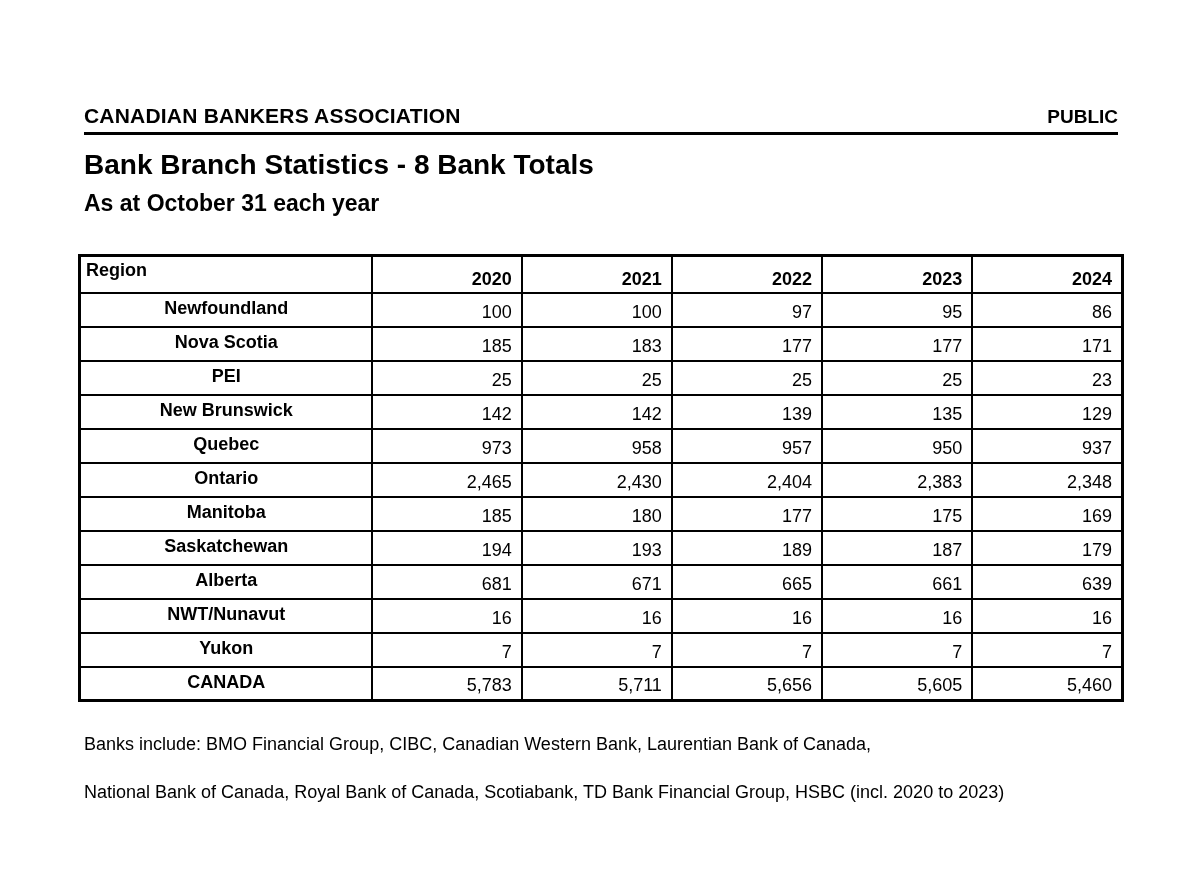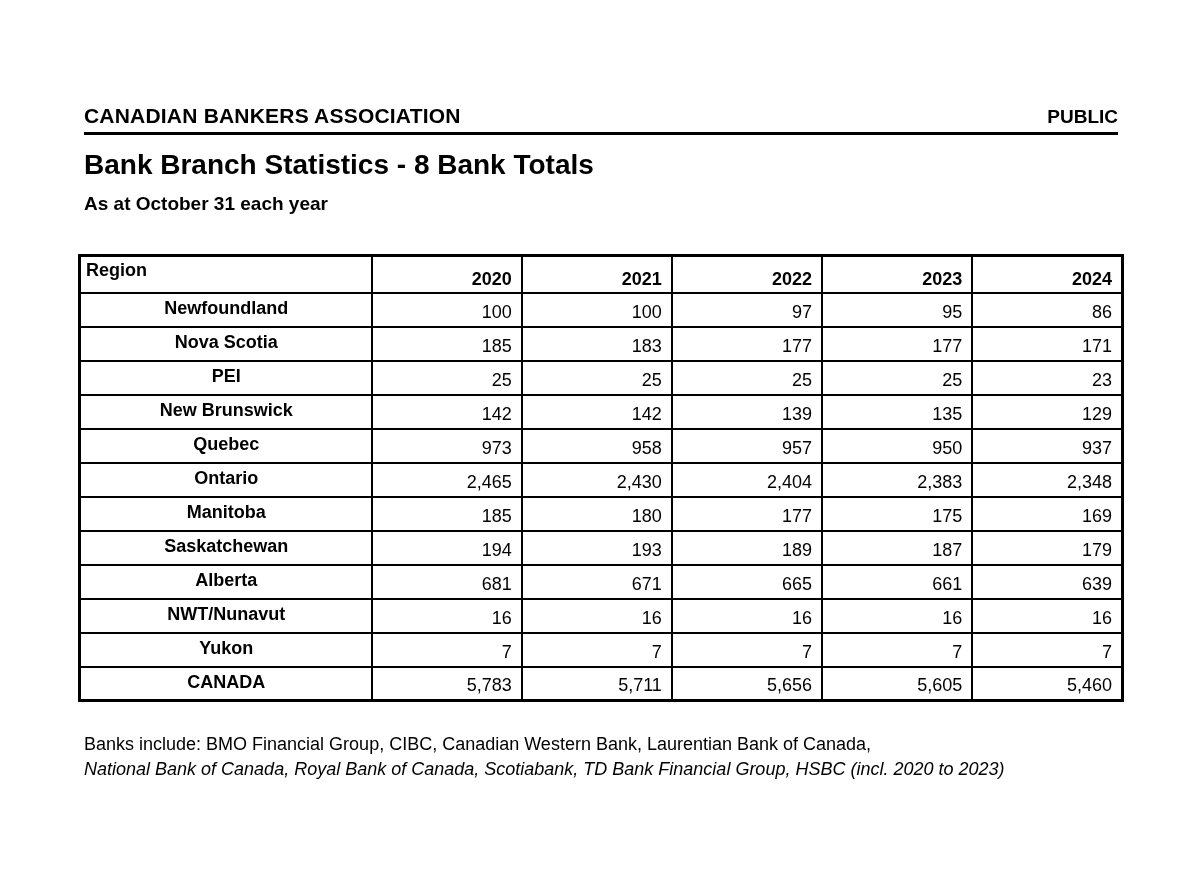--- a/index.html
+++ b/index.html
@@ -36,21 +36,21 @@
     line-height: 24px;
   }
   h1.doc-title {
     margin: 15px 78px 0 84px;
     font-size: 28px;
     font-weight: bold;
     line-height: 30px;
   }
   h2.doc-subtitle {
     margin: 13px 78px 0 84px;
-    font-size: 19px;
+    font-size: 23px;
     font-weight: bold;
     line-height: 21px;
   }
   table.stats {
     border-collapse: collapse;
     table-layout: fixed;
     width: 1046px;
     margin: 40px 0 0 78px;
     border: 3px solid #000;
   }
@@ -90,21 +90,21 @@
     font-weight: normal;
   }
   tr.total-row td.value-cell { font-weight: normal; padding-left: 9px; }
   p.footnote {
     margin: 0 0 0 84px;
     font-size: 18px;
     line-height: 22px;
     font-weight: normal;
   }
   p.footnote-1 { margin-top: 31px; }
-  p.footnote-2 { margin-top: 3px; font-style: italic; }
+  p.footnote-2 { margin-top: 26px; }
 </style>
 </head>
 <body>
 
 <div class="canvas">
 
   <div class="org-row">
     <span class="org-name">CANADIAN BANKERS ASSOCIATION</span>
     <span class="classification">PUBLIC</span>
   </div>

